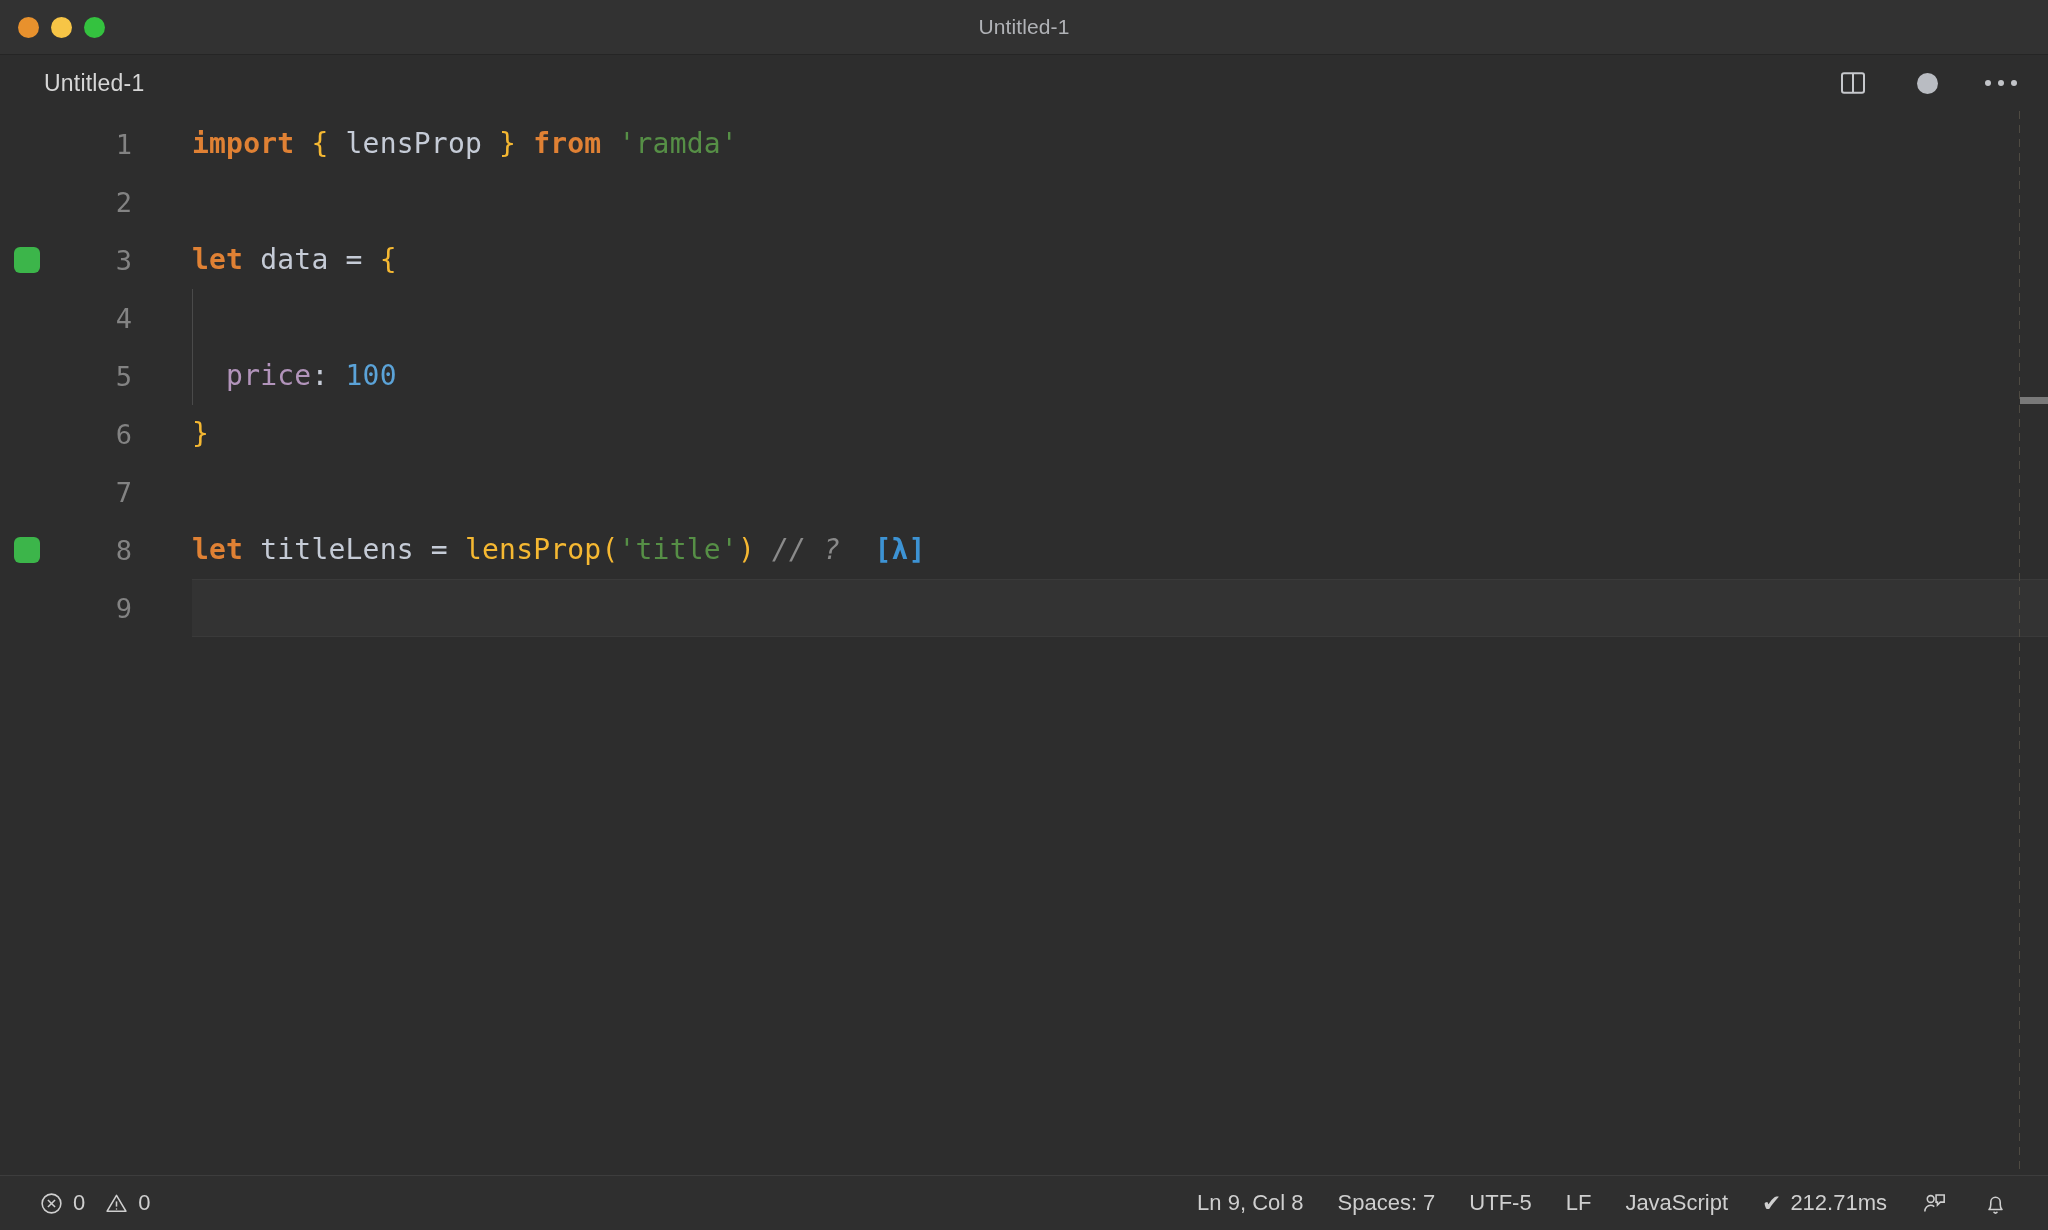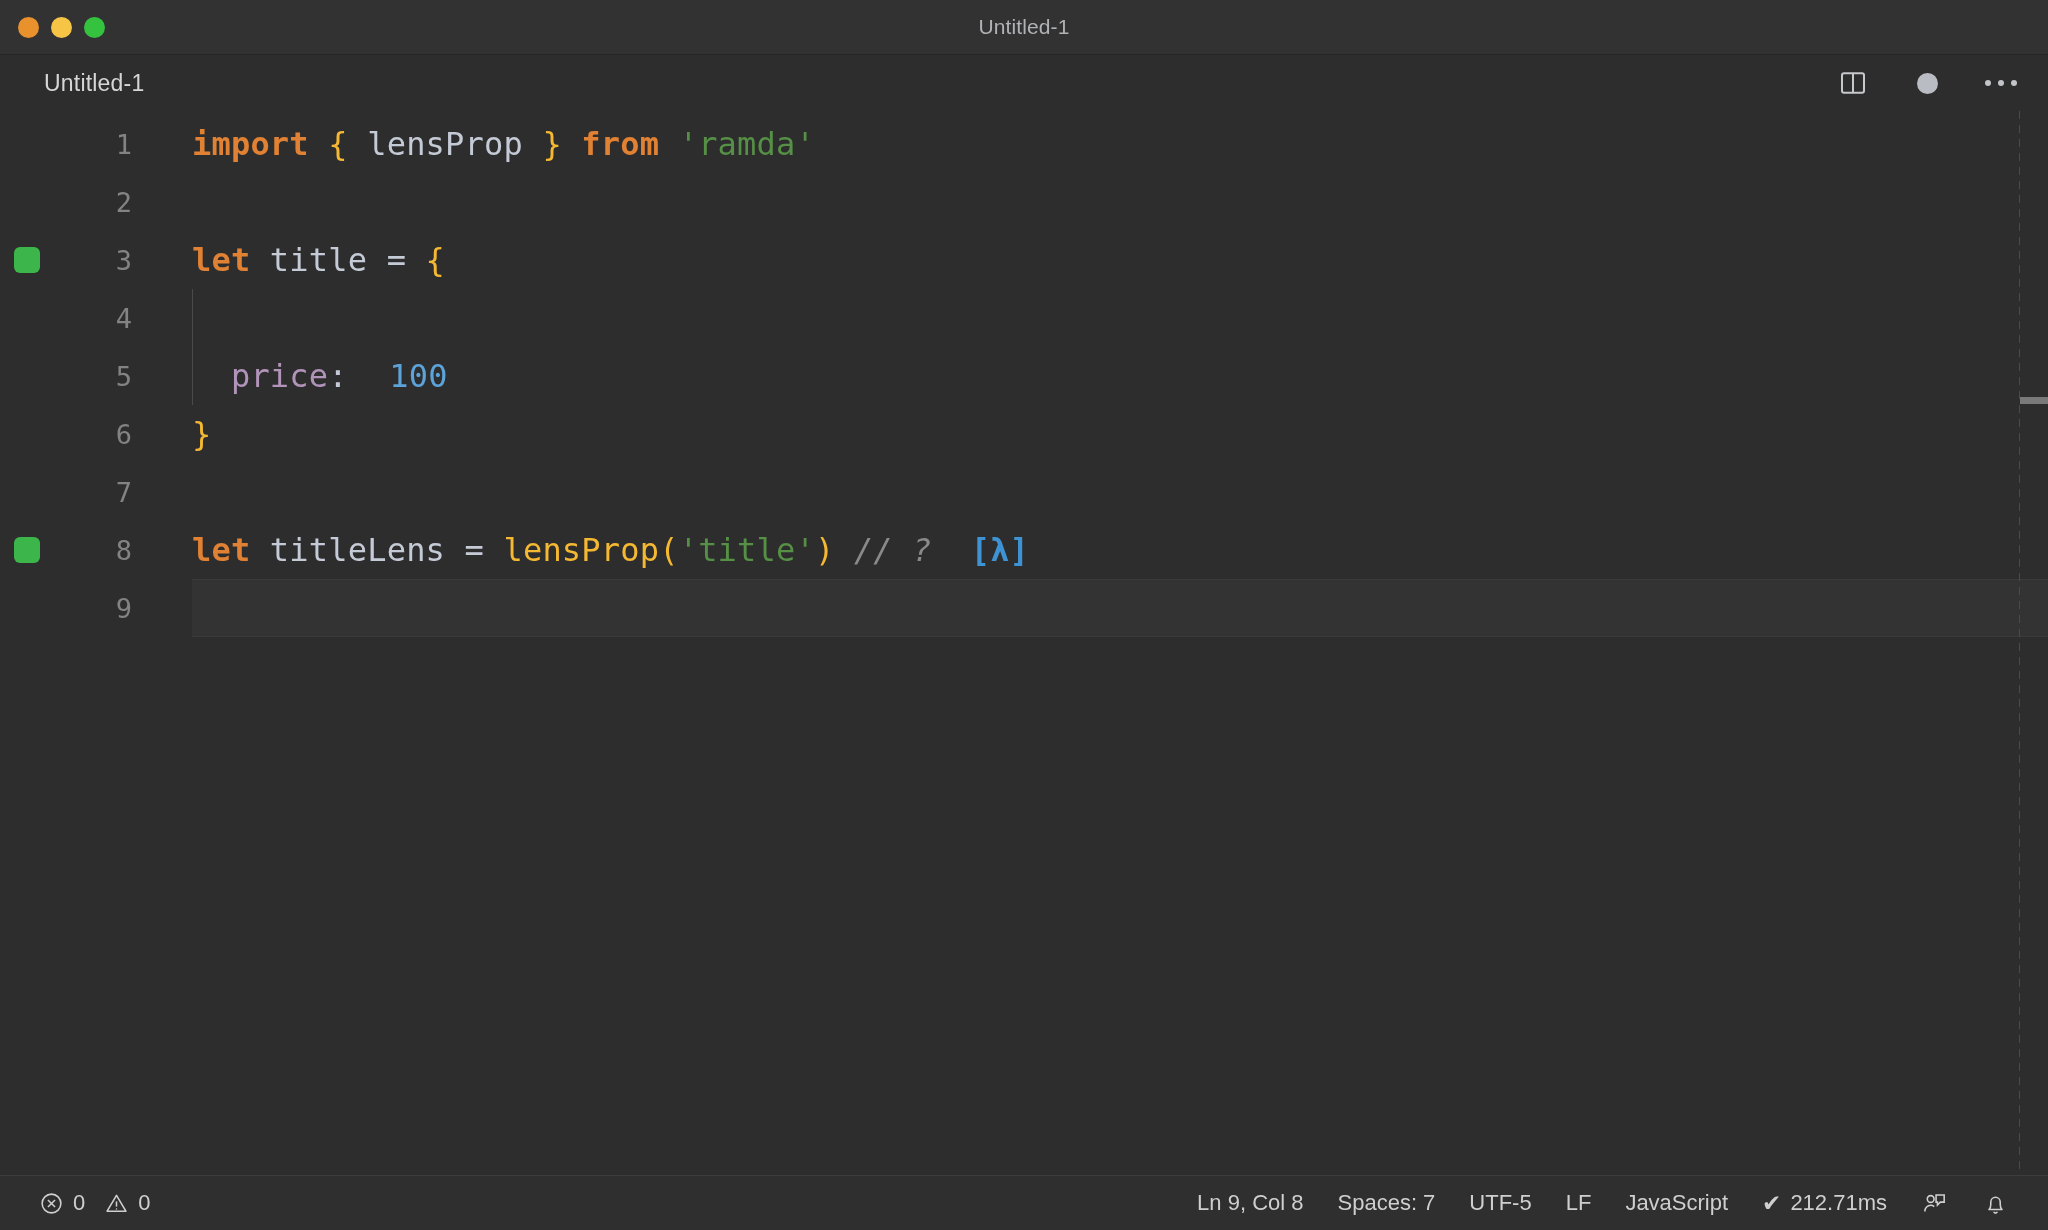--- a/index.html
+++ b/index.html
@@ -161,38 +161,38 @@
     width: 132px;
     text-align: right;
     font-family: "DejaVu Sans Mono", monospace;
     font-size: 27px;
     color: #838383;
   }
   .code {
     position: relative;
     margin-left: 192px;
     font-family: "DejaVu Sans Mono", monospace;
-    font-size: 32px;
+    font-size: 28px;
     line-height: 1;
     letter-spacing: 0.2px;
     color: #cfd3dc;
   }
   .indent-guide {
     position: absolute;
     left: 192px;
     width: 1px;
     background: #4a4a4a;
   }
 
   
   .t-kw      { color: #e08134; font-weight: bold; }
   .t-var     { color: #c5cbd6; }
   .t-prop    { color: #b294bb; }
   .t-str     { color: #568f46; }
-  .t-num     { color: #5ba3d8; margin-left: 22px; }
+  .t-num     { color: #5ba3d8; }
   .t-fn      { color: #f5b832; }
   .t-brace   { color: #f5b832; }
   .t-punct   { color: #c5cbd6; }
   .t-comment { color: #8a8a8a; font-style: italic; }
   .t-lambda  { color: #3d93d4; font-weight: bold; }
 
   
   .overview-ruler {
     position: absolute;
     top: 0;
@@ -280,21 +280,21 @@
           <i></i>
           <i></i>
       </span>
     </div>
   </div>
 
   <div class="editor">
     <div class="code-area" id="code-area">
         <div class="line"><span class="lineno">1</span><span class="code"><span class="t-kw">import</span><span class="t-punct"> </span><span class="t-brace">{</span><span class="t-var"> lensProp </span><span class="t-brace">}</span><span class="t-punct"> </span><span class="t-kw">from</span><span class="t-punct"> </span><span class="t-str">'ramda'</span></span></div>
         <div class="line"><span class="lineno">2</span><span class="code"></span></div>
-        <div class="line"><span class="gutter-mark"></span><span class="lineno">3</span><span class="code"><span class="t-kw">let</span><span class="t-var"> title </span><span class="t-punct">=</span><span class="t-punct"> </span><span class="t-brace">{</span></span></div>
+        <div class="line"><span class="gutter-mark"></span><span class="lineno">3</span><span class="code"><span class="t-kw">let</span><span class="t-var"> data </span><span class="t-punct">=</span><span class="t-punct"> </span><span class="t-brace">{</span></span></div>
         <div class="line"><span class="lineno">4</span></div>
         <div class="line"><span class="lineno">5</span><span class="code"><span class="t-prop">  price</span><span class="t-punct">: </span><span class="t-num">100</span></span></div>
         <div class="line"><span class="lineno">6</span><span class="code"><span class="t-brace">}</span></span></div>
         <div class="line"><span class="lineno">7</span><span class="code"></span></div>
         <div class="line"><span class="gutter-mark"></span><span class="lineno">8</span><span class="code"><span class="t-kw">let</span><span class="t-var"> titleLens </span><span class="t-punct">=</span><span class="t-punct"> </span><span class="t-fn">lensProp</span><span class="t-brace">(</span><span class="t-str">'title'</span><span class="t-brace">)</span><span class="t-punct"> </span><span class="t-comment">// ?</span><span class="t-punct">  </span><span class="t-lambda">[λ]</span></span></div>
         <div class="line current"><div class="line-bg"></div><span class="lineno">9</span><span class="code"></span></div>
         <div class="indent-guide" style="top: 178px; height: 116px;"></div>
       </div>
 
     <div class="ruler-divider"></div>

